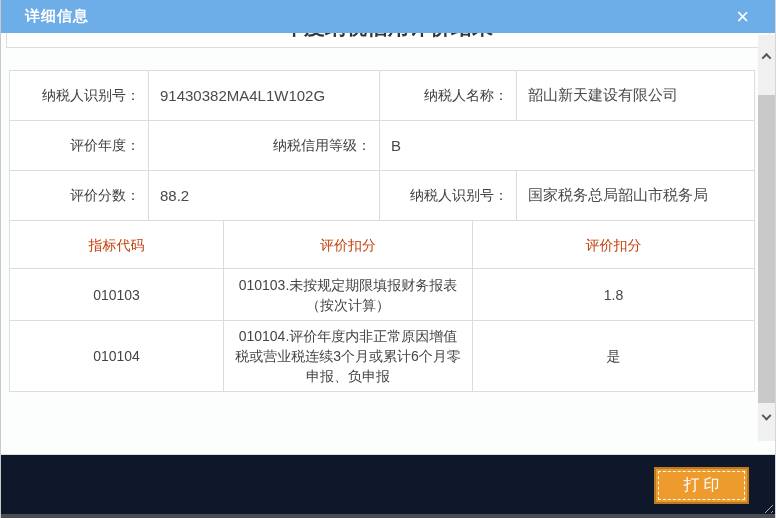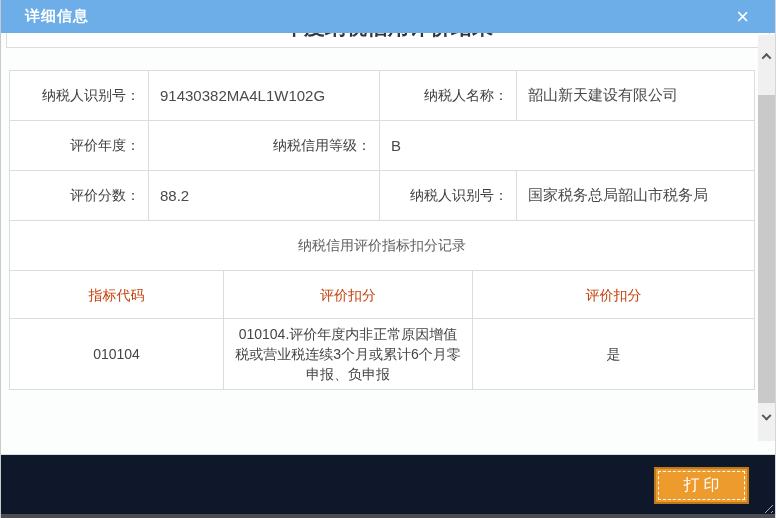--- a/index.html
+++ b/index.html
@@ -123,28 +123,32 @@
         <div class="t-cell cell-value">B</div>
       </div>
 
       <div class="t-row info-row">
         <div class="t-cell cell-label">评价分数：</div>
         <div class="t-cell cell-value">88.2</div>
         <div class="t-cell cell-label">纳税人识别号：</div>
         <div class="t-cell cell-value">国家税务总局韶山市税务局</div>
       </div>
 
-      <div class="section-row">纳税信用评价指标扣分记录</div>
 
       <div class="t-row detail-head">
         <div class="t-cell">指标代码</div>
         <div class="t-cell">评价扣分</div>
         <div class="t-cell">评价扣分</div>
       </div>
 
+      <div class="t-row detail-row row-r1">
+        <div class="t-cell">010103</div>
+        <div class="t-cell">010103.未按规定期限填报财务报表（按次计算）</div>
+        <div class="t-cell">1.8</div>
+      </div>
 
       <div class="t-row detail-row row-r2">
         <div class="t-cell">010104</div>
         <div class="t-cell">010104.评价年度内非正常原因增值税或营业税连续3个月或累计6个月零申报、负申报</div>
         <div class="t-cell">是</div>
       </div>
 
     </div>
 
     <div class="scrollbar">

